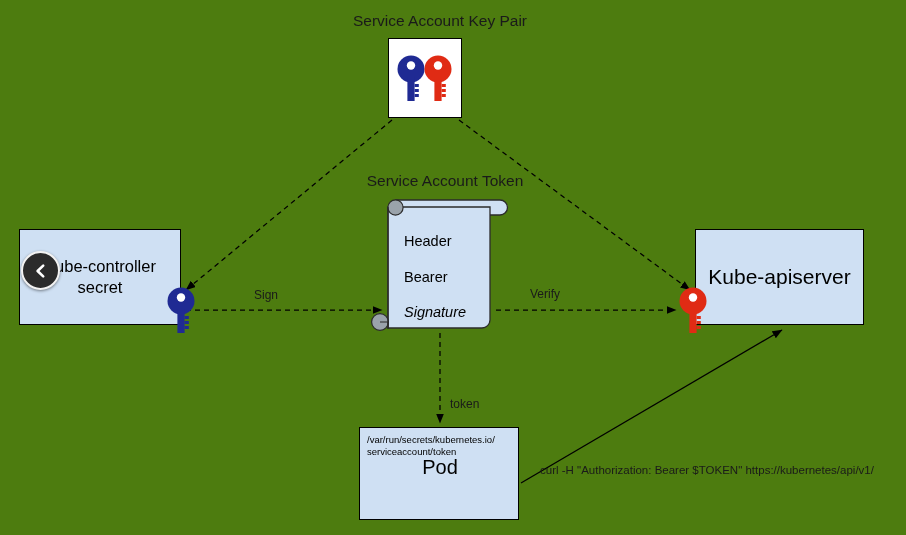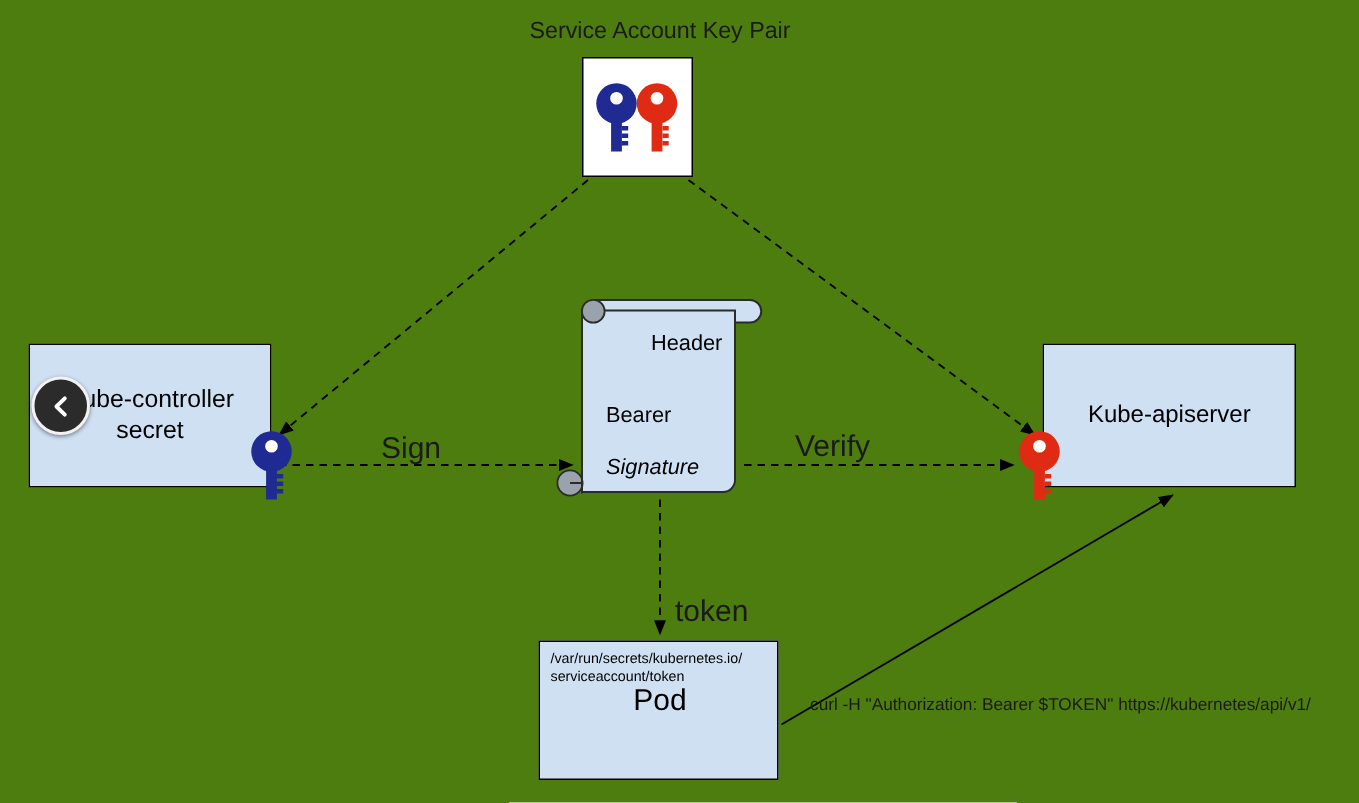--- a/index.html
+++ b/index.html
@@ -40,21 +40,21 @@
     position: absolute;
     color: #1a1a1a;
     font-size: 15.5px;
     white-space: nowrap;
     text-align: center;
   }
 
   .edge-label {
     position: absolute;
     color: #1a1a1a;
-    font-size: 20px;
+    font-size: 12px;
     white-space: nowrap;
   }
 
   
   #kcm-box {
     left: 19px; top: 229px;
     width: 162px; height: 96px;
   }
   #kcm-label {
     font-size: 16.5px;
@@ -76,21 +76,21 @@
     align-items: center;
     justify-content: center;
     cursor: pointer;
   }
 
   
   #apiserver-box {
     left: 695px; top: 229px;
     width: 169px; height: 96px;
   }
-  #apiserver-label { font-size: 16px; color: #000; }
+  #apiserver-label { font-size: 21px; color: #000; }
 
   
   #pod-box {
     left: 359px; top: 427px;
     width: 160px; height: 93px;
     display: block;
     padding: 0;
   }
   #pod-path {
     position: absolute;
@@ -198,35 +198,36 @@
         <circle cx="49" cy="30" r="13.5" fill="#e02b14"></circle>
         <circle cx="49" cy="26.5" r="4.2" fill="#ffffff"></circle>
         <rect x="45.4" y="38" width="7.2" height="24" fill="#e02b14"></rect>
         <rect x="52.6" y="45" width="4.2" height="3" fill="#e02b14"></rect>
         <rect x="52.6" y="50" width="4.2" height="3" fill="#e02b14"></rect>
         <rect x="52.6" y="55" width="4.2" height="3" fill="#e02b14"></rect>
       </g>
     </svg>
   </div>
 
+  <div class="caption" id="cap-token">Service Account Token</div>
 
   <div id="token-scroll">
     <svg width="145" height="135" viewBox="0 0 145 135">
 
       <path d="M 28,2 L 132,2 A 7.5,7.5 0 0 1 132,17 L 28,17 Z" fill="#cfe0f3" stroke="#2b2b2b" stroke-width="1.3"></path>
 
       <path d="M 20,9 L 122,9 L 122,122 A 8,8 0 0 1 114,130 L 28,130 L 20,130 Z" fill="#cfe0f3" stroke="#2b2b2b" stroke-width="1.3"></path>
 
       <circle cx="12" cy="124" r="8.4" fill="#9aa3ab" stroke="#2b2b2b" stroke-width="1.2"></circle>
       <path d="M 12,124 L 20,124 L 20,131" fill="none" stroke="#2b2b2b" stroke-width="1.2"></path>
 
       <circle cx="27.5" cy="9.5" r="7.6" fill="#9aa3ab" stroke="#2b2b2b" stroke-width="1.2"></circle>
       <path d="M 20,9 L 20,130" fill="none" stroke="#2b2b2b" stroke-width="1.3"></path>
     </svg>
-    <div class="token-text" style="top:23px;margin-left:30px;">Header</div>
+    <div class="token-text" style="top:35px;">Header</div>
     <div class="token-text" style="top:71px;">Bearer</div>
     <div class="token-text" style="top:106px;font-style:italic;">Signature</div>
   </div>
 
   <div class="node-box" id="kcm-box">
     <div id="kcm-label">
       <span>Kube-controller</span><br>
       <span>secret</span>
     </div>
   </div>

